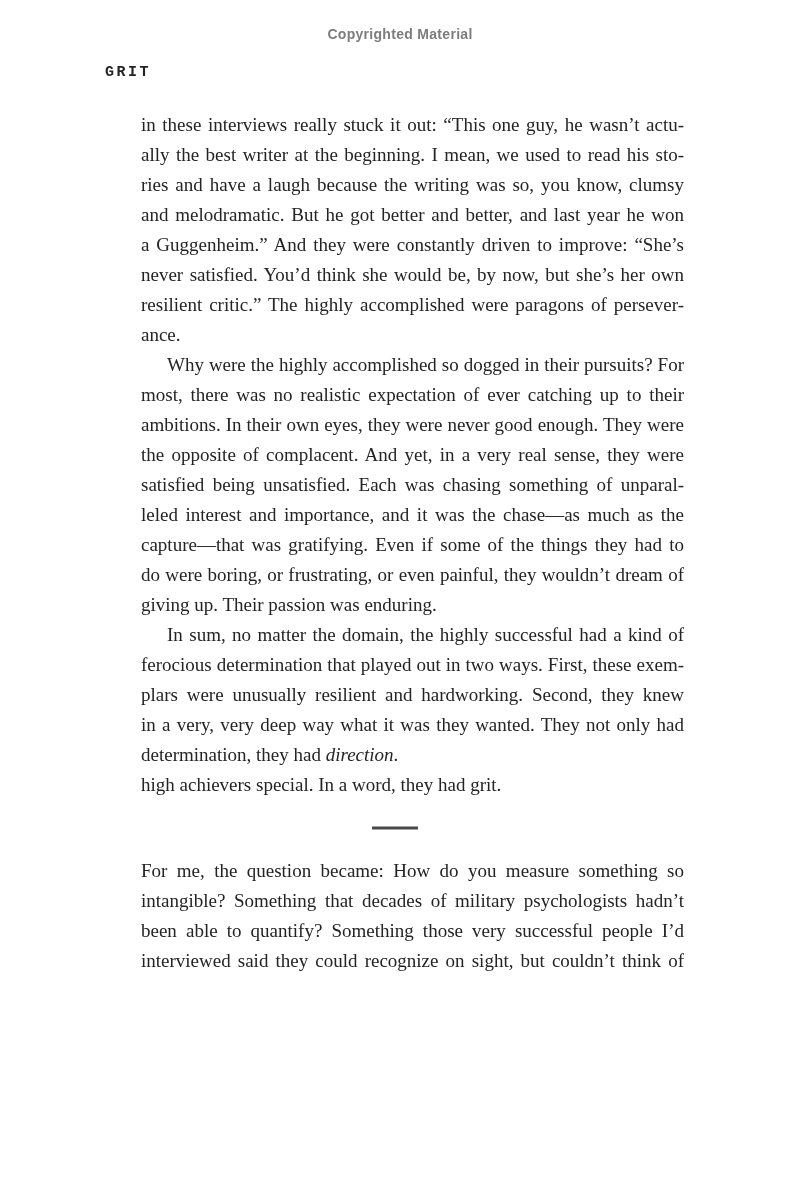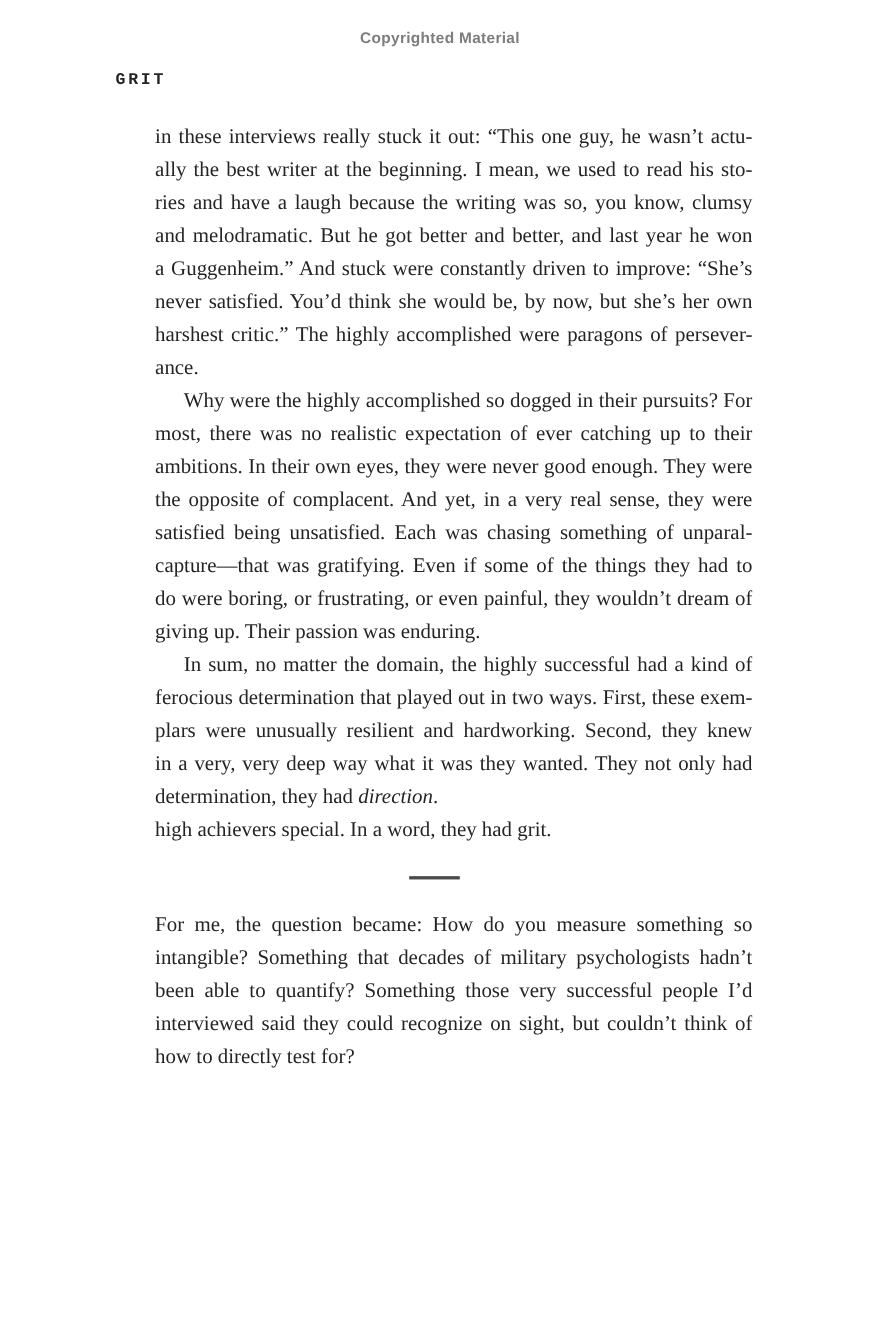--- a/index.html
+++ b/index.html
@@ -88,31 +88,32 @@
   <div class="notice notice-top">Copyrighted Material</div>
 
   <div class="running-head">GRIT</div>
 
   <div class="body-text">
       <div class="paragraph">
         <div class="line">in these interviews really stuck it out: “This one guy, he wasn’t actu-</div>
         <div class="line">ally the best writer at the beginning. I mean, we used to read his sto-</div>
         <div class="line">ries and have a laugh because the writing was so, you know, clumsy</div>
         <div class="line">and melodramatic. But he got better and better, and last year he won</div>
-        <div class="line">a Guggenheim.” And stuck were constantly driven to improve: “She’s</div>
+        <div class="line">a Guggenheim.” And they were constantly driven to improve: “She’s</div>
         <div class="line">never satisfied. You’d think she would be, by now, but she’s her own</div>
-        <div class="line">harshest critic.” The highly accomplished were paragons of persever-</div>
+        <div class="line">resilient critic.” The highly accomplished were paragons of persever-</div>
         <div class="line last">ance.</div>
       </div>
       <div class="paragraph">
         <div class="line indent">Why were the highly accomplished so dogged in their pursuits? For</div>
         <div class="line">most, there was no realistic expectation of ever catching up to their</div>
         <div class="line">ambitions. In their own eyes, they were never good enough. They were</div>
         <div class="line">the opposite of complacent. And yet, in a very real sense, they were</div>
         <div class="line">satisfied being unsatisfied. Each was chasing something of unparal-</div>
+        <div class="line">leled interest and importance, and it was the chase—as much as the</div>
         <div class="line">capture—that was gratifying. Even if some of the things they had to</div>
         <div class="line">do were boring, or frustrating, or even painful, they wouldn’t dream of</div>
         <div class="line last">giving up. Their passion was enduring.</div>
       </div>
       <div class="paragraph">
         <div class="line indent">In sum, no matter the domain, the highly successful had a kind of</div>
         <div class="line">ferocious determination that played out in two ways. First, these exem-</div>
         <div class="line">plars were unusually resilient and hardworking. Second, they knew</div>
         <div class="line">in a very, very deep way what it was they wanted. They not only had</div>
         <div class="line last"><span>determination, they had </span><em>direction</em><span>.</span></div>

